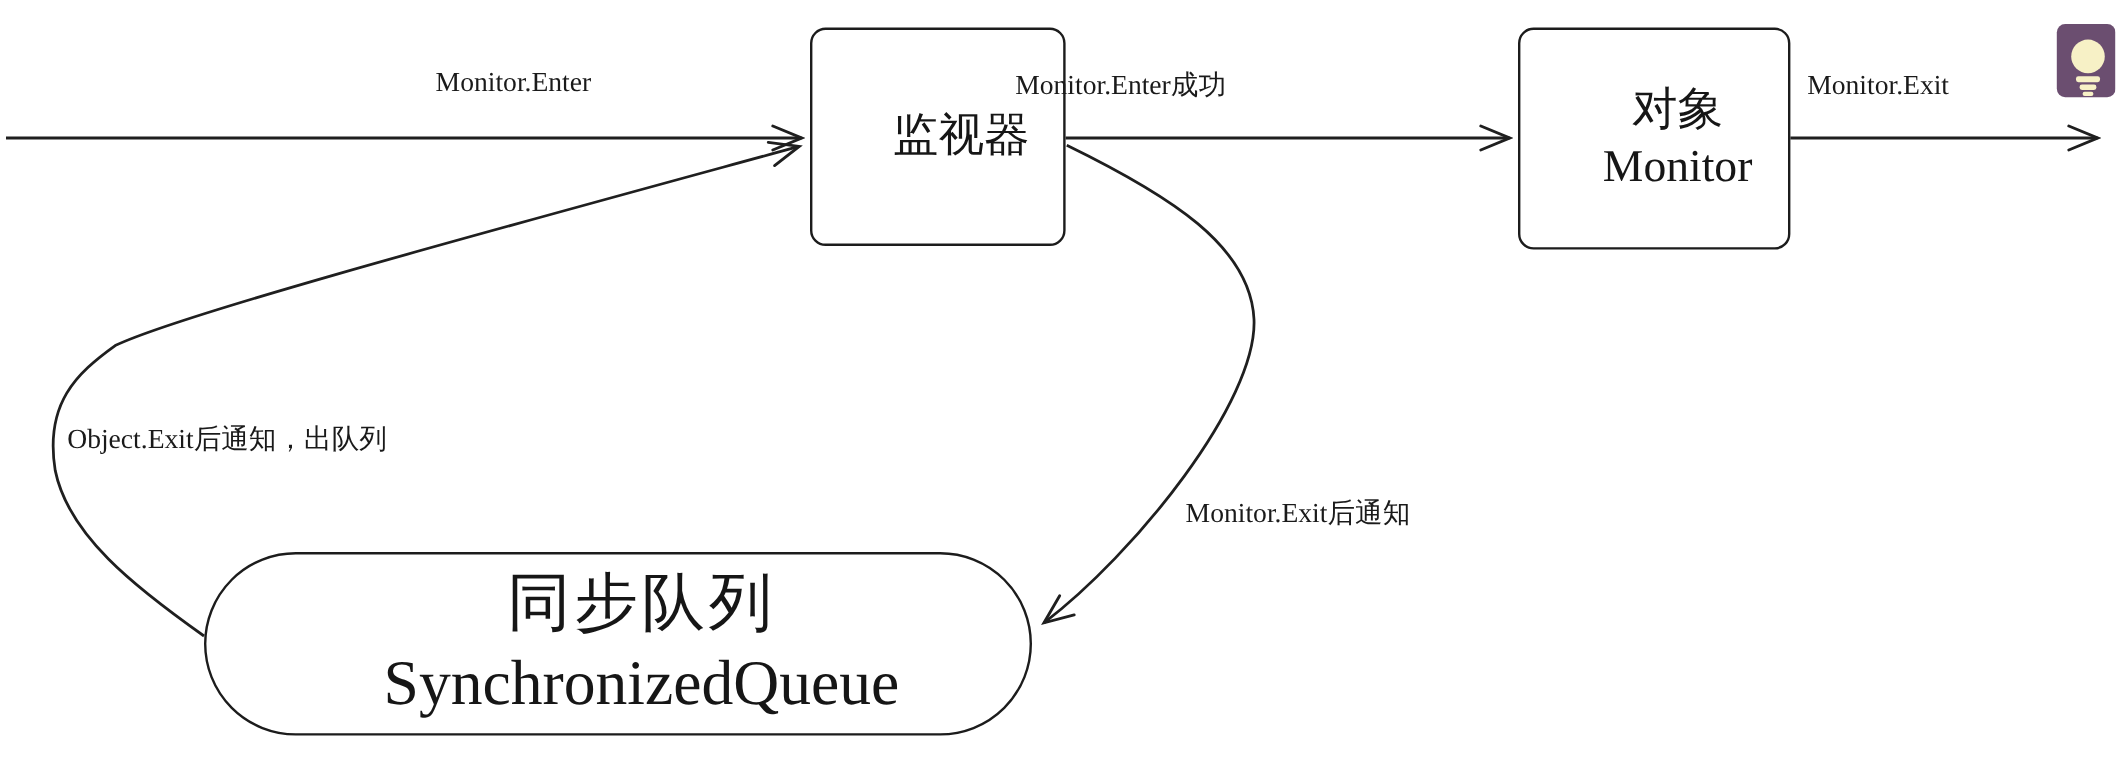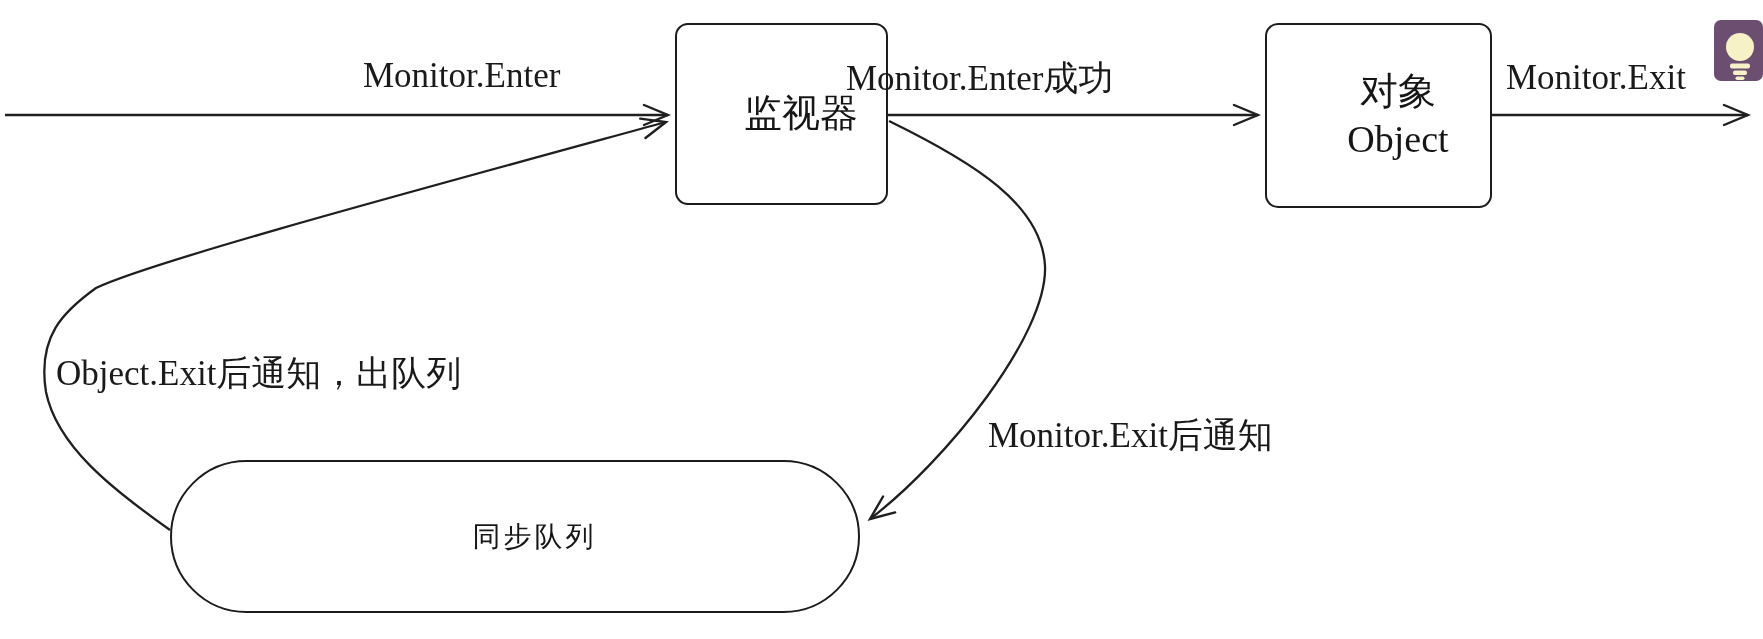--- a/index.html
+++ b/index.html
@@ -35,27 +35,27 @@
     flex-direction: column;
     align-items: center;
     justify-content: center;
     text-align: center;
     padding-left: 39px;
   }
   .node .line { line-height: 1.26; white-space: nowrap; }
 
   #monitor-node { left: 675px; top: 23px; width: 213px; height: 182px; border-radius: 13px; font-size: 38px; }
   #object-node  { left: 1265px; top: 23px; width: 227px; height: 185px; border-radius: 13px; font-size: 38px; }
-  #queue-node   { left: 170px; top: 460px; width: 690px; height: 153px; border-radius: 80px; font-size: 28px; }
+  #queue-node   { left: 170px; top: 460px; width: 690px; height: 153px; border-radius: 80px; font-size: 53px; }
   #queue-node .zh { letter-spacing: 3px; }
 
   .edge-label {
     position: absolute;
     white-space: nowrap;
-    font-size: 35px;
+    font-size: 23px;
     color: #1a1a1a;
   }
   #label-enter    { left: 363px; top: 56px; }
   #label-success  { left: 846px; top: 55px; }
   #label-exit     { left: 1506px; top: 58px; }
   #label-fail     { left: 988px; top: 412px; }
   #label-notify   { left: 56px; top: 350px; }
 
   #bulb-badge {
     position: absolute;
@@ -91,25 +91,26 @@
 
     <path class="wire" d="M 889 121 C 975 163, 1042 205, 1045 266 C 1048 335, 945 462, 870 519" marker-end="url(#arr)"></path>
   </svg>
 
   <div class="node" id="monitor-node">
     <div class="line zh">监视器</div>
   </div>
 
   <div class="node" id="object-node">
     <div class="line zh">对象</div>
-    <div class="line en">Object</div>
+    <div class="line en">Monitor</div>
   </div>
 
   <div class="node" id="queue-node">
     <div class="line zh">同步队列</div>
+    <div class="line en">SynchronizedQueue</div>
   </div>
 
   <div class="edge-label" id="label-enter">Monitor.Enter</div>
 
   <div class="edge-label" id="label-exit">Monitor.Exit</div>
 
   <div class="edge-label" id="label-success">Monitor.Enter成功</div>
 
   <div class="edge-label" id="label-fail">Monitor.Exit后通知</div>
 

